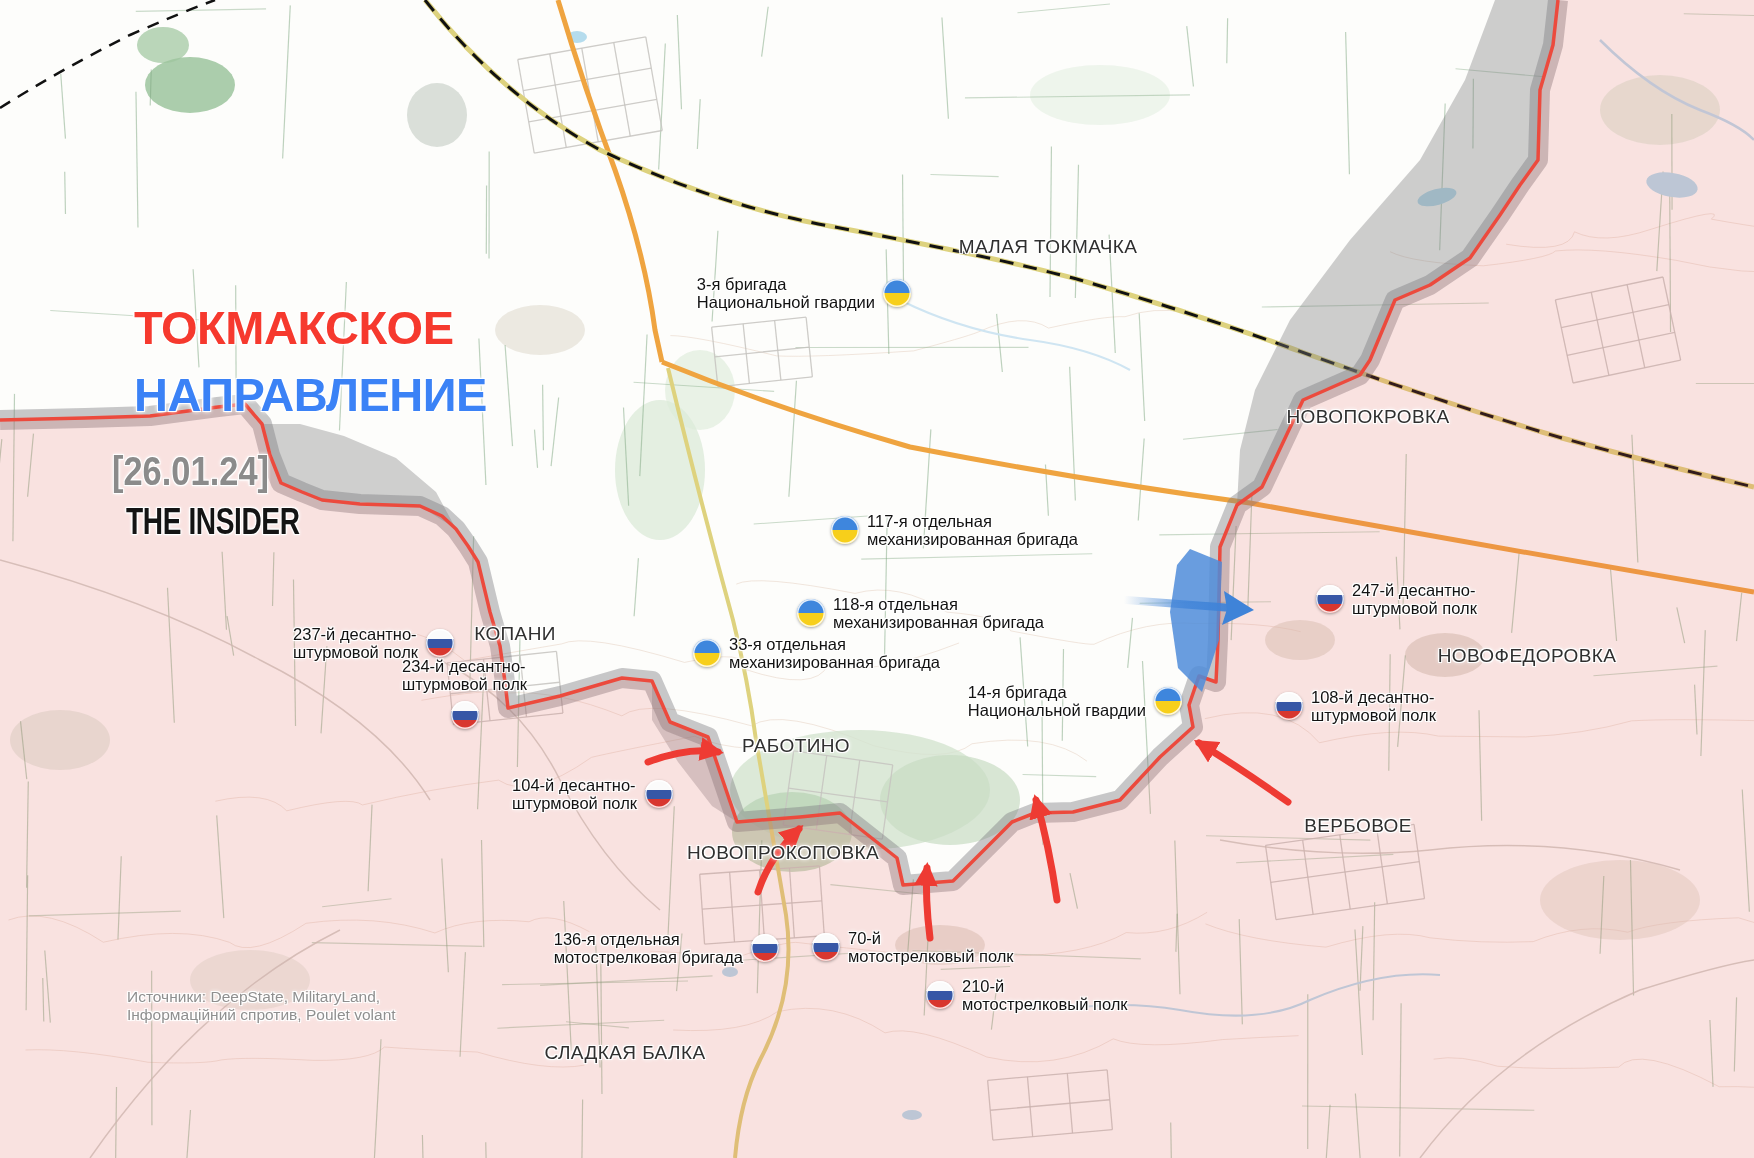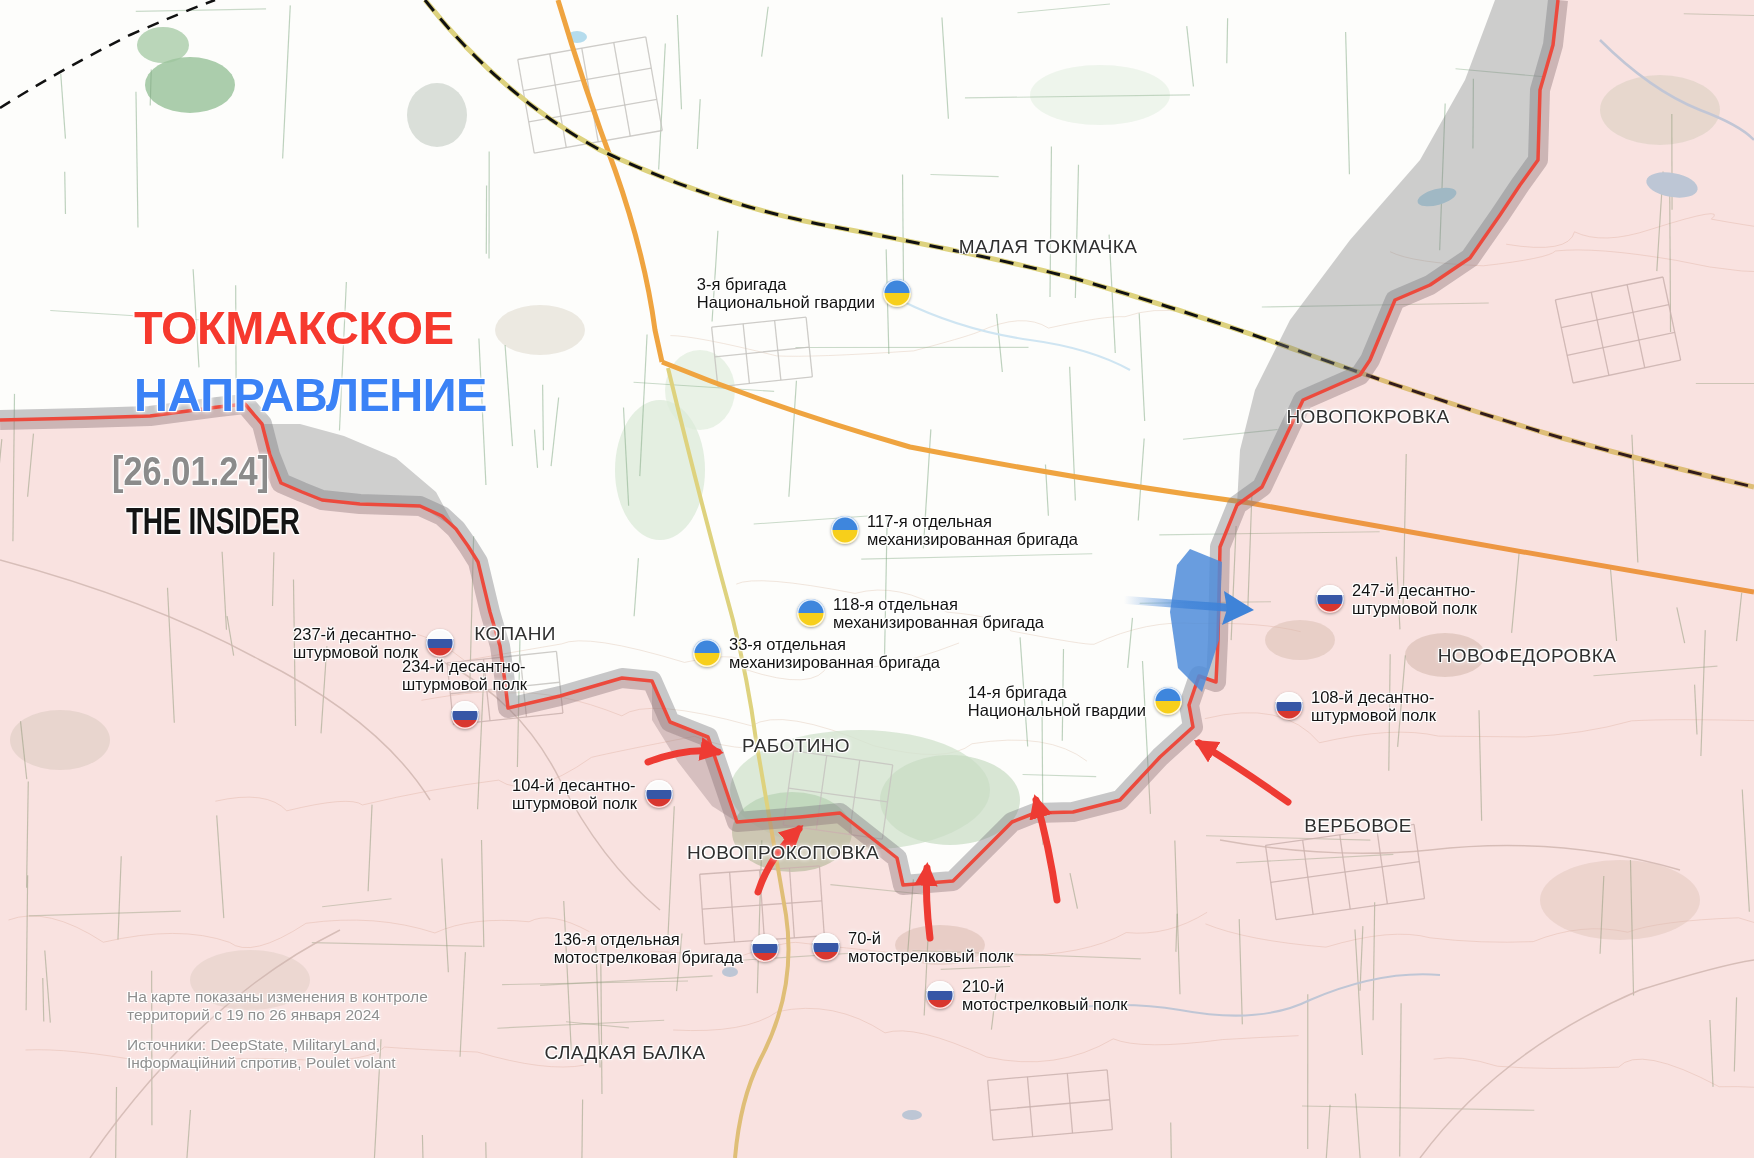--- a/index.html
+++ b/index.html
@@ -378,24 +378,20 @@
   <div class="labels">
     <div class="title halo">
       <span class="t-red">ТОКМАКСКОЕ</span>
       <span class="t-black">НАПРАВЛЕНИЕ</span>
     </div>
     <div class="date-badge halo">[26.01.24]</div>
     <div class="brand halo">THE INSIDER</div>
 
     <div class="credits halo">
       <p>
-        <span>На карте показаны изменения в контроле</span><br>
-        <span>территорий с 19 по 26 января 2024</span>
-      </p>
-      <p>
         <span>Источники: DeepState, MilitaryLand,</span><br>
         <span>Інформаційний спротив, Poulet volant</span>
       </p>
     </div>
 
     <div id="towns">
         <div class="town halo" style="left: 1048px; top: 247px;">МАЛАЯ ТОКМАЧКА</div>
         <div class="town halo" style="left: 1368px; top: 417px;">НОВОПОКРОВКА</div>
         <div class="town halo" style="left: 515px; top: 634px;">КОПАНИ</div>
         <div class="town halo" style="left: 796px; top: 746px;">РАБОТИНО</div>

